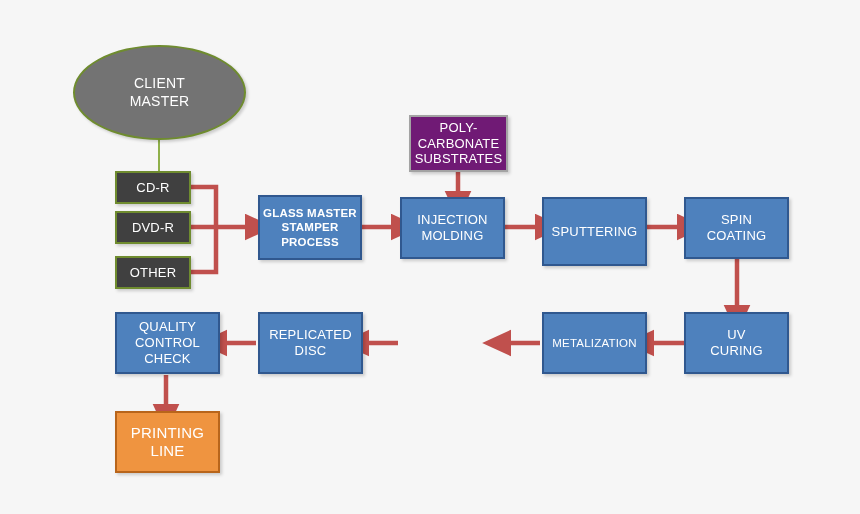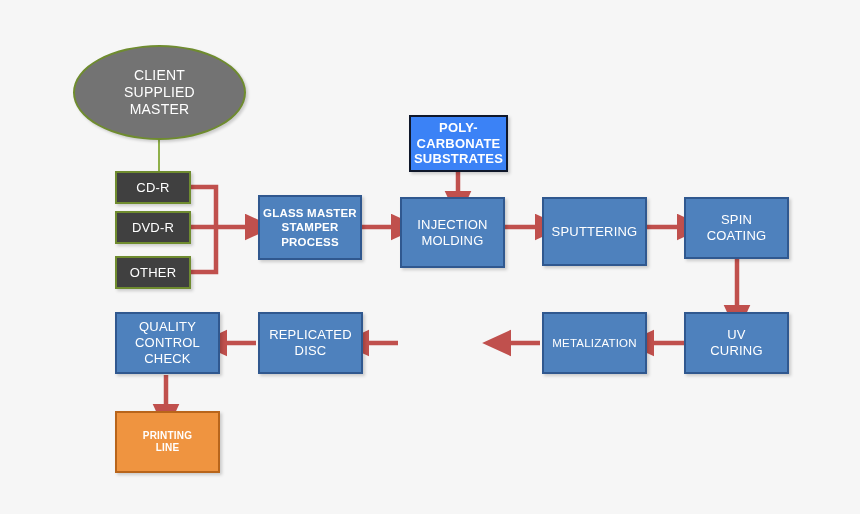--- a/index.html
+++ b/index.html
@@ -52,30 +52,28 @@
     background: #404040;
     border: 2px solid #6f8c2f;
     font-size: 13px;
   }
   .blue-box {
     background: #4e81bd;
     border: 2px solid #30588f;
     font-size: 13px;
   }
   .purple-box {
-    background: #3b82f6;
-    border: 2px solid #0f172a;
+    background: #701a75;
+    border: 2px solid #a3a3a3;
     font-size: 13px;
-    font-weight: bold;
   }
   .orange-box {
     background: #ef9440;
     border: 2px solid #b8651b;
-    font-size: 10px;
-    font-weight: bold;
+    font-size: 15px;
   }
   .bold-label { font-weight: bold; font-size: 11.5px; }
   .small-label { font-size: 11.5px; }
 </style>
 </head>
 <body>
 
 <div id="canvas">
 
   <svg id="edges" viewBox="0 0 860 514">
@@ -112,21 +110,20 @@
 
       <line x1="256" y1="343" x2="222" y2="343" marker-end="url(#ah-r)"></line>
 
       <line x1="166" y1="375" x2="166" y2="409" marker-end="url(#ah-r)"></line>
     </g>
   </svg>
 
   <div class="node ellipse" style="left:73px; top:45px; width:173px; height:95px;">
     <span>
         <div>CLIENT</div>
-        <div>SUPPLIED</div>
         <div>MASTER</div>
       </span>
   </div>
 
   <div class="node green-box" style="left:115px; top:171px; width:76px; height:33px;">
     <span>CD-R</span>
   </div>
 
   <div class="node green-box" style="left:115px; top:211px; width:76px; height:33px;">
     <span>DVD-R</span>
@@ -145,21 +142,21 @@
   </div>
 
   <div class="node purple-box" style="left:409px; top:115px; width:99px; height:57px;">
     <span>
         <div>POLY-</div>
         <div>CARBONATE</div>
         <div>SUBSTRATES</div>
       </span>
   </div>
 
-  <div class="node blue-box" style="left:400px; top:197px; width:105px; height:71px;">
+  <div class="node blue-box" style="left:400px; top:197px; width:105px; height:62px;">
     <span>
         <div>INJECTION</div>
         <div>MOLDING</div>
       </span>
   </div>
 
   <div class="node blue-box" style="left:542px; top:197px; width:105px; height:69px;">
     <span>SPUTTERING</span>
   </div>
 

